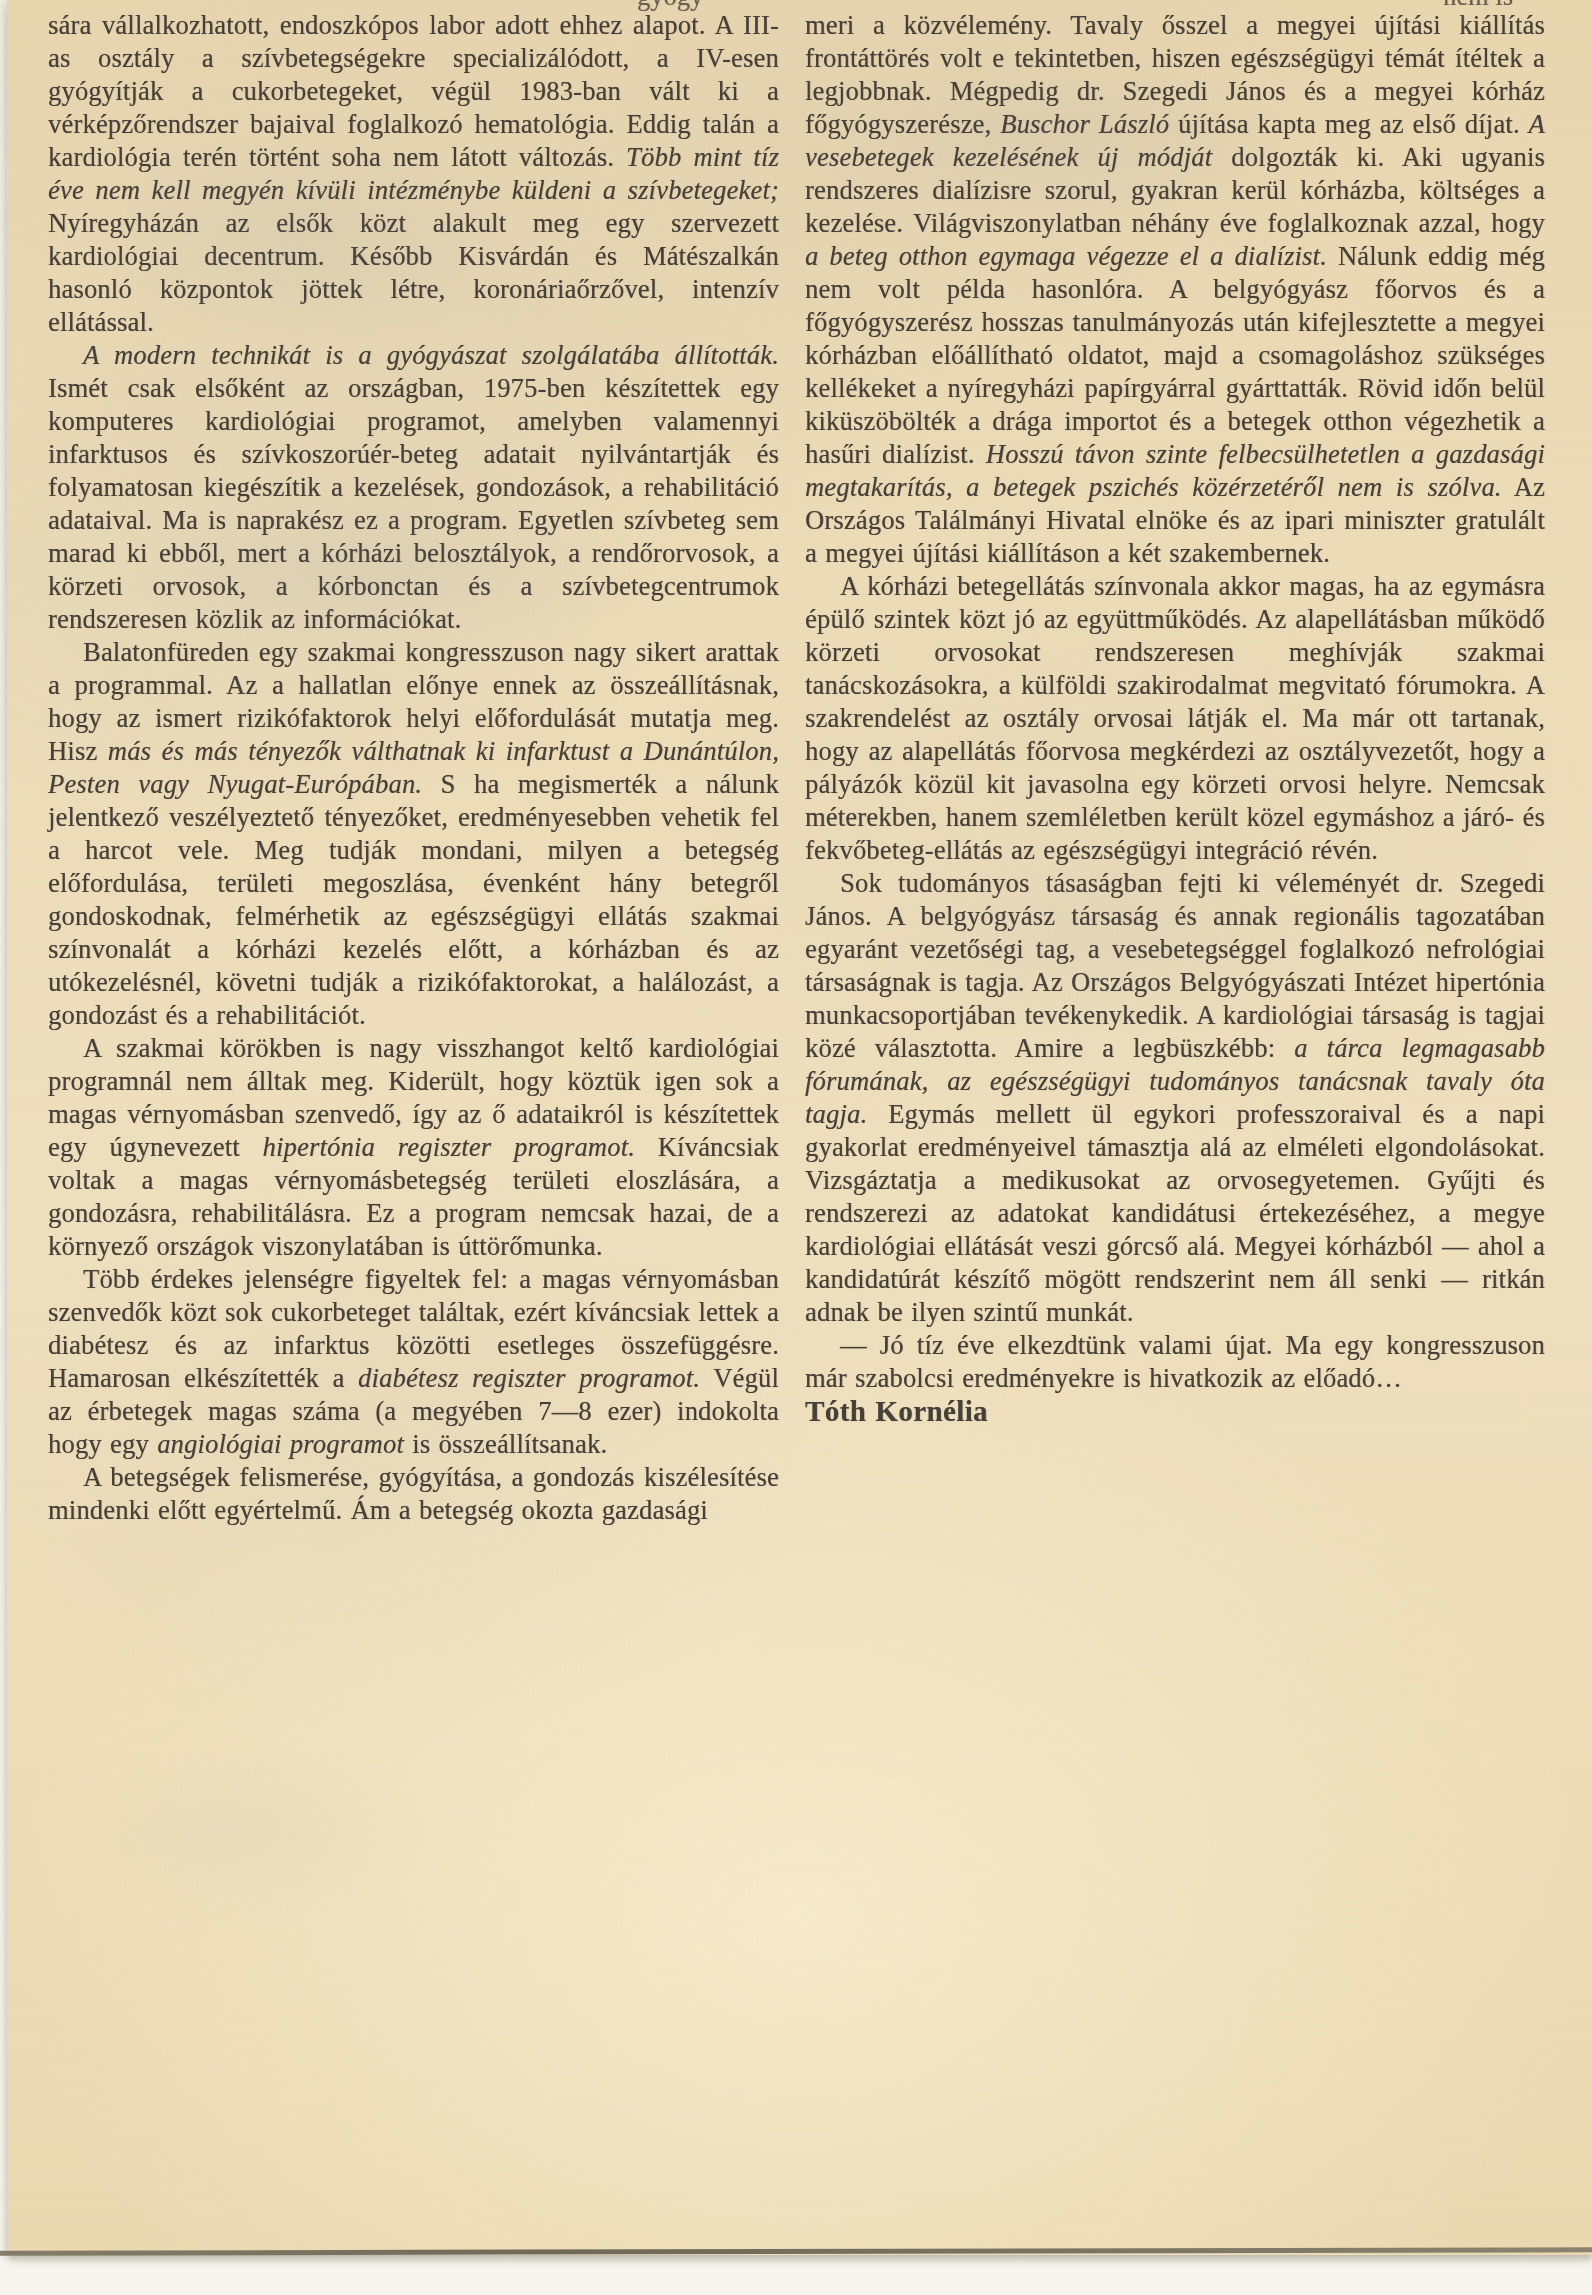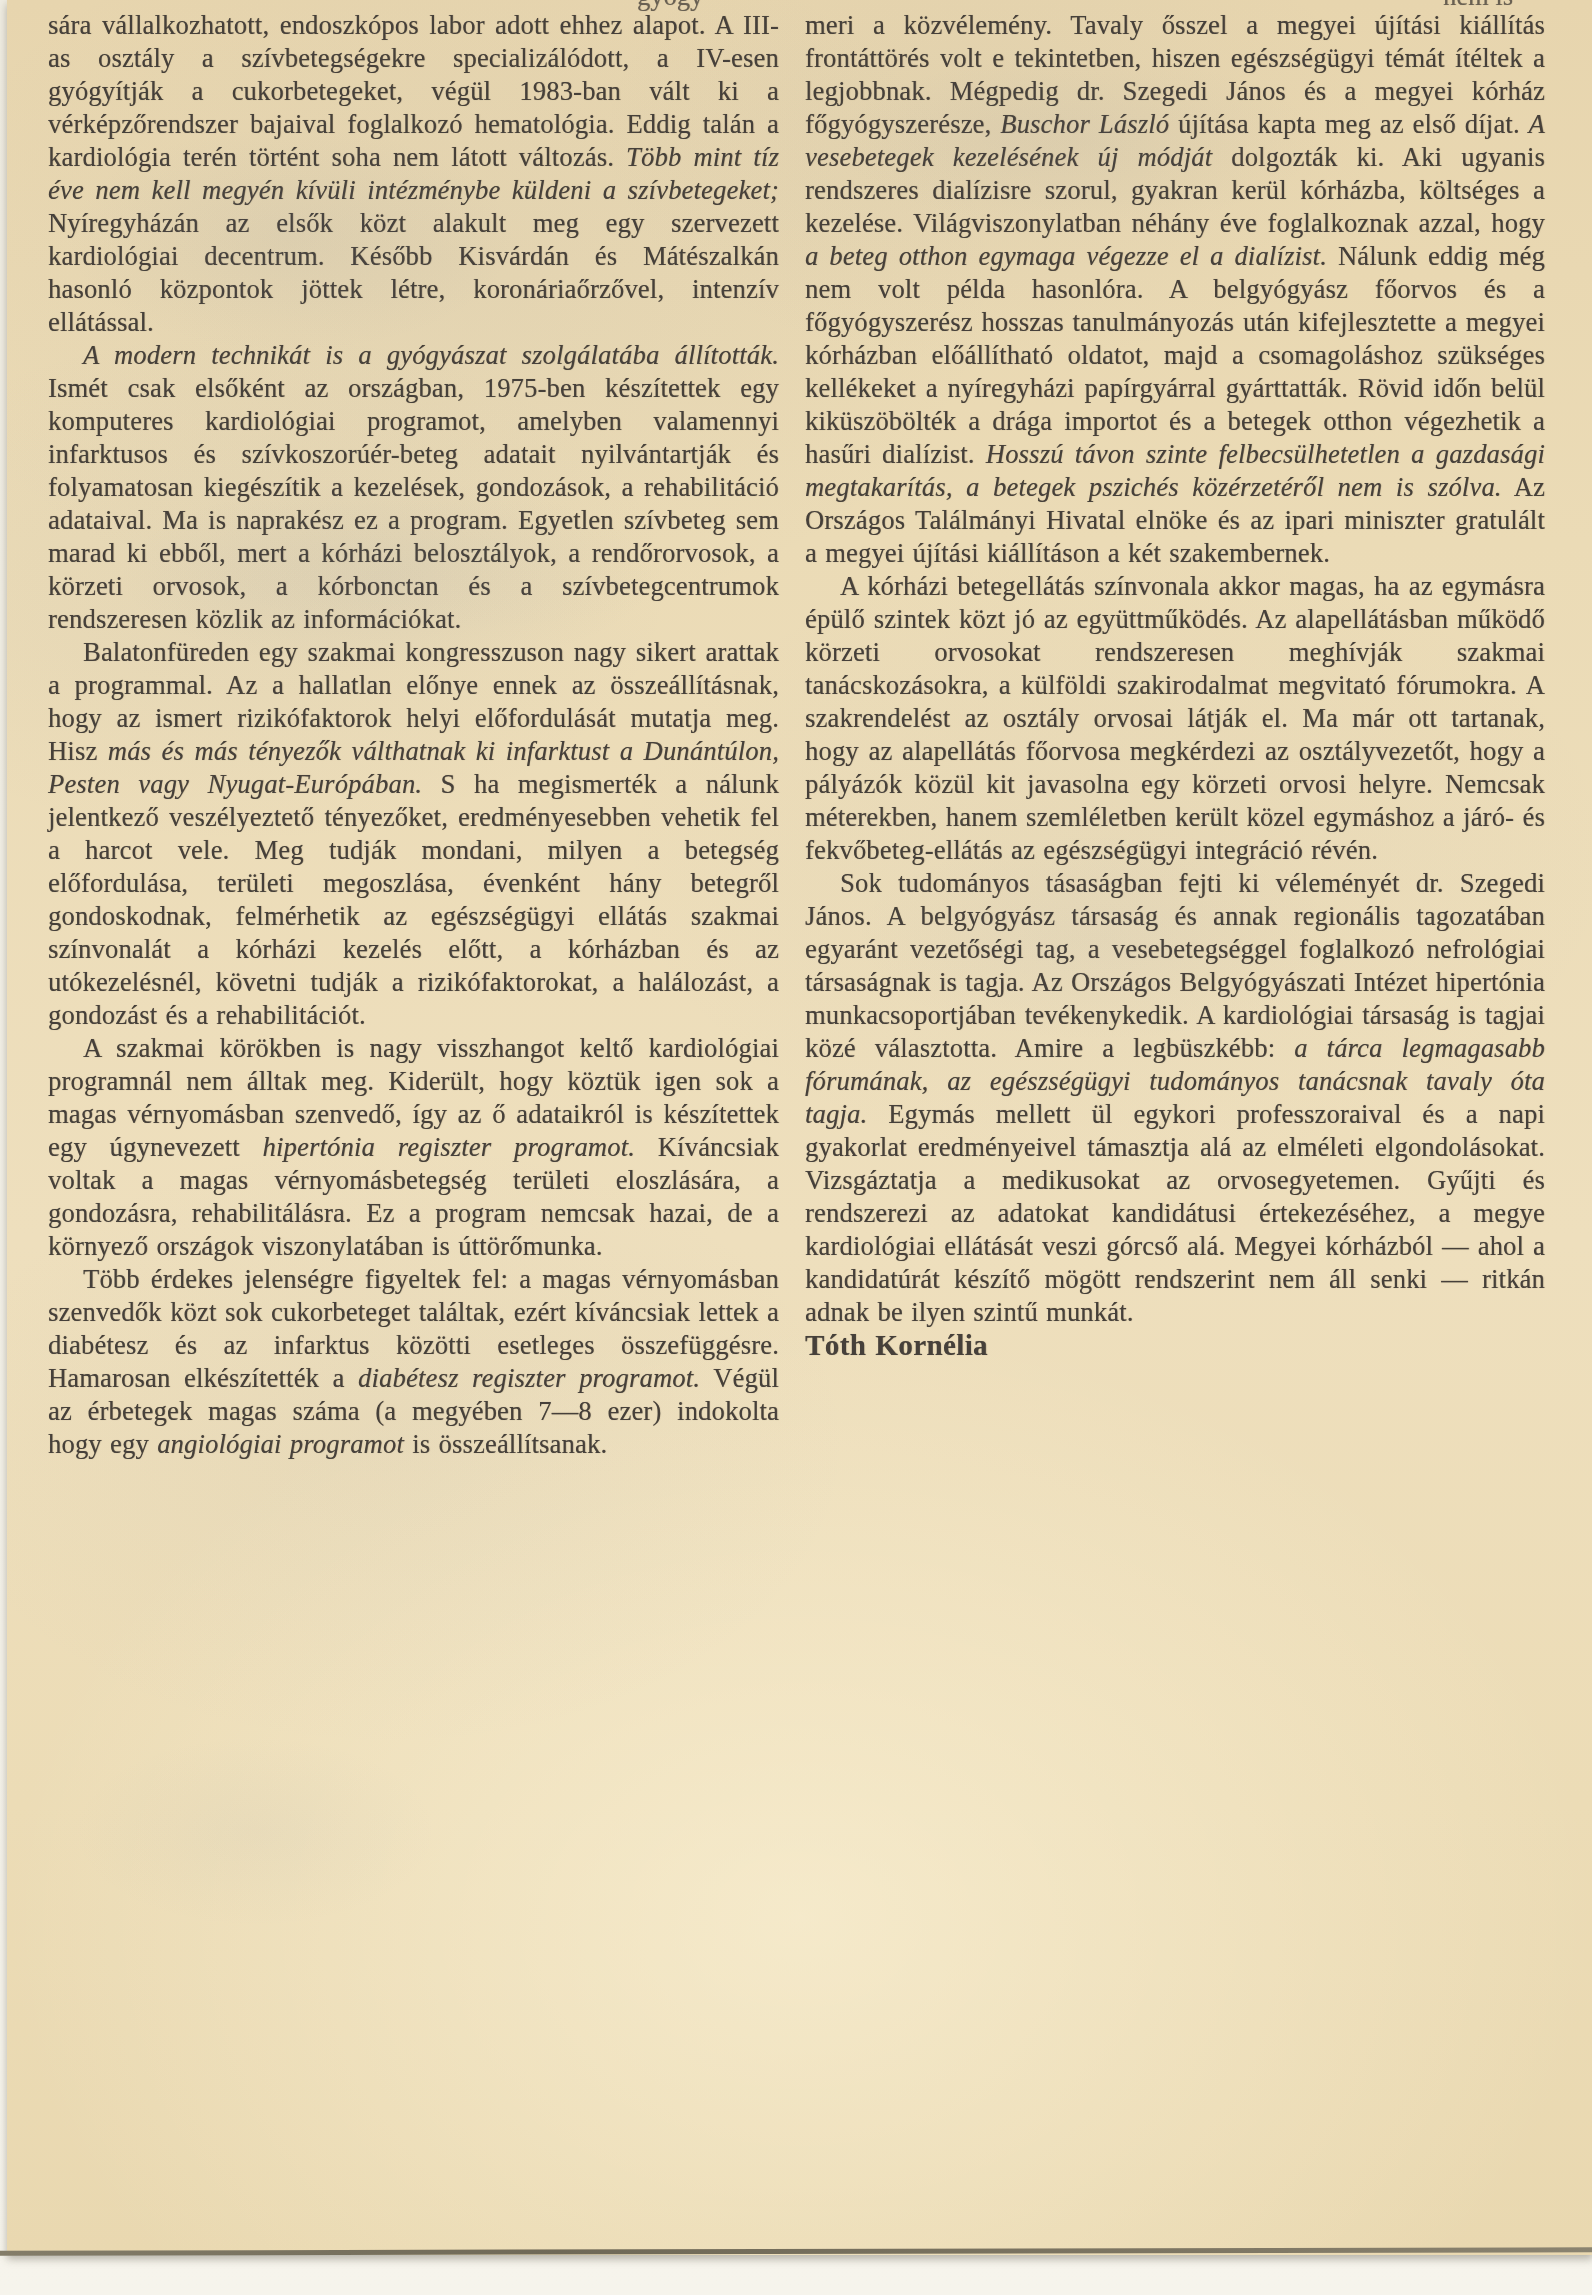--- a/index.html
+++ b/index.html
@@ -58,27 +58,29 @@
   <div class="fragment fragment-right">
     <span>nem is</span>
   </div>
 
   <div class="col col-left">
       <p class=""><span class="normal">sára vállalkozhatott, endoszkópos labor adott ehhez alapot. A III-as osztály a szívbetegségekre specializálódott, a IV-esen gyógyítják a cukorbetegeket, végül 1983-ban vált ki a vérképzőrendszer bajaival foglalkozó hematológia. Eddig talán a kardiológia terén történt soha nem látott változás. </span><span class="italic">Több mint tíz éve nem kell megyén kívüli intézménybe küldeni a szívbetegeket;</span><span class="normal"> Nyíregyházán az elsők közt alakult meg egy szervezett kardiológiai decentrum. Később Kisvárdán és Mátészalkán hasonló központok jöttek létre, koronáriaőrzővel, intenzív ellátással.</span></p>
       <p class="indent"><span class="italic">A modern technikát is a gyógyászat szolgálatába állították.</span><span class="normal"> Ismét csak elsőként az országban, 1975-ben készítettek egy komputeres kardiológiai programot, amelyben valamennyi infarktusos és szívkoszorúér-beteg adatait nyilvántartják és folyamatosan kiegészítik a kezelések, gondozások, a rehabilitáció adataival. Ma is naprakész ez a program. Egyetlen szívbeteg sem marad ki ebből, mert a kórházi belosztályok, a rendőrorvosok, a körzeti orvosok, a kórbonctan és a szívbetegcentrumok rendszeresen közlik az információkat.</span></p>
       <p class="indent"><span class="normal">Balatonfüreden egy szakmai kongresszuson nagy sikert arattak a programmal. Az a hallatlan előnye ennek az összeállításnak, hogy az ismert rizikófaktorok helyi előfordulását mutatja meg. Hisz </span><span class="italic">más és más tényezők válthatnak ki infarktust a Dunántúlon, Pesten vagy Nyugat-Európában.</span><span class="normal"> S ha megismerték a nálunk jelentkező veszélyeztető tényezőket, eredményesebben vehetik fel a harcot vele. Meg tudják mondani, milyen a betegség előfordulása, területi megoszlása, évenként hány betegről gondoskodnak, felmérhetik az egészségügyi ellátás szakmai színvonalát a kórházi kezelés előtt, a kórházban és az utókezelésnél, követni tudják a rizikófaktorokat, a halálozást, a gondozást és a rehabilitációt.</span></p>
       <p class="indent"><span class="normal">A szakmai körökben is nagy visszhangot keltő kardiológiai programnál nem álltak meg. Kiderült, hogy köztük igen sok a magas vérnyomásban szenvedő, így az ő adataikról is készítettek egy úgynevezett </span><span class="italic">hipertónia regiszter programot.</span><span class="normal"> Kíváncsiak voltak a magas vérnyomásbetegség területi eloszlására, a gondozásra, rehabilitálásra. Ez a program nemcsak hazai, de a környező országok viszonylatában is úttörőmunka.</span></p>
       <p class="indent"><span class="normal">Több érdekes jelenségre figyeltek fel: a magas vérnyomásban szenvedők közt sok cukorbeteget találtak, ezért kíváncsiak lettek a diabétesz és az infarktus közötti esetleges összefüggésre. Hamarosan elkészítették a </span><span class="italic">diabétesz regiszter programot.</span><span class="normal"> Végül az érbetegek magas száma (a megyében 7—8 ezer) indokolta hogy egy </span><span class="italic">angiológiai programot</span><span class="normal"> is összeállítsanak.</span></p>
+      <p class="indent"><span class="normal">A betegségek felismerése, gyógyítása, a gondozás kiszélesítése mindenki előtt egyértelmű. Ám a betegség okozta gazdasági</span></p>
     </div>
 
   <div class="col col-right">
 
   <p class=""><span class="normal">meri a közvélemény. Tavaly ősszel a megyei újítási kiállítás frontáttörés volt e tekintetben, hiszen egészségügyi témát ítéltek a legjobbnak. Mégpedig dr. Szegedi János és a megyei kórház főgyógyszerésze, </span><span class="italic">Buschor László</span><span class="normal"> újítása kapta meg az első díjat. </span><span class="italic">A vesebetegek kezelésének új módját</span><span class="normal"> dolgozták ki. Aki ugyanis rendszeres dialízisre szorul, gyakran kerül kórházba, költséges a kezelése. Világviszonylatban néhány éve foglalkoznak azzal, hogy </span><span class="italic">a beteg otthon egymaga végezze el a dialízist.</span><span class="normal"> Nálunk eddig még nem volt példa hasonlóra. A belgyógyász főorvos és a főgyógyszerész hosszas tanulmányozás után kifejlesztette a megyei kórházban előállítható oldatot, majd a csomagoláshoz szükséges kellékeket a nyíregyházi papírgyárral gyárttatták. Rövid időn belül kiküszöbölték a drága importot és a betegek otthon végezhetik a hasűri dialízist. </span><span class="italic">Hosszú távon szinte felbecsülhetetlen a gazdasági megtakarítás, a betegek pszichés közérzetéről nem is szólva.</span><span class="normal"> Az Országos Találmányi Hivatal elnöke és az ipari miniszter gratulált a megyei újítási kiállításon a két szakembernek.</span></p>
       <p class="indent"><span class="normal">A kórházi betegellátás színvonala akkor magas, ha az egymásra épülő szintek közt jó az együttműködés. Az alapellátásban működő körzeti orvosokat rendszeresen meghívják szakmai tanácskozásokra, a külföldi szakirodalmat megvitató fórumokra. A szakrendelést az osztály orvosai látják el. Ma már ott tartanak, hogy az alapellátás főorvosa megkérdezi az osztályvezetőt, hogy a pályázók közül kit javasolna egy körzeti orvosi helyre. Nemcsak méterekben, hanem szemléletben került közel egymáshoz a járó- és fekvőbeteg-ellátás az egészségügyi integráció révén.</span></p>
       <p class="indent"><span class="normal">Sok tudományos tásaságban fejti ki véleményét dr. Szegedi János. A belgyógyász társaság és annak regionális tagozatában egyaránt vezetőségi tag, a vesebetegséggel foglalkozó nefrológiai társaságnak is tagja. Az Országos Belgyógyászati Intézet hipertónia munkacsoportjában tevékenykedik. A kardiológiai társaság is tagjai közé választotta. Amire a legbüszkébb: </span><span class="italic">a tárca legmagasabb fórumának, az egészségügyi tudományos tanácsnak tavaly óta tagja.</span><span class="normal"> Egymás mellett ül egykori professzoraival és a napi gyakorlat eredményeivel támasztja alá az elméleti elgondolásokat. Vizsgáztatja a medikusokat az orvosegyetemen. Gyűjti és rendszerezi az adatokat kandidátusi értekezéséhez, a megye kardiológiai ellátását veszi górcső alá. Megyei kórházból — ahol a kandidatúrát készítő mögött rendszerint nem áll senki — ritkán adnak be ilyen szintű munkát.</span></p>
+      <p class="indent"><span class="normal">— Jó tíz éve elkezdtünk valami újat. Ma egy kongresszuson már szabolcsi eredményekre is hivatkozik az előadó…</span></p>
       <p class="byline">Tóth Kornélia</p>
     </div>
 
   <div class="stain" style="left:53px;top:124px;width:460px;height:230px;background:radial-gradient(ellipse,rgba(112,126,150,.07),transparent 70%);"></div>
   <div class="stain" style="left:106px;top:478px;width:549px;height:195px;background:radial-gradient(ellipse,rgba(110,124,148,.08),transparent 70%);"></div>
   <div class="stain" style="left:823px;top:53px;width:496px;height:177px;background:radial-gradient(ellipse,rgba(112,124,146,.06),transparent 70%);"></div>
   <div class="stain" style="left:62px;top:1734px;width:372px;height:195px;background:radial-gradient(ellipse,rgba(116,128,148,.05),transparent 70%);"></div>
   <div class="stain" style="left:841px;top:832px;width:496px;height:212px;background:radial-gradient(ellipse,rgba(112,126,150,.05),transparent 70%);"></div>
 </div>
 

